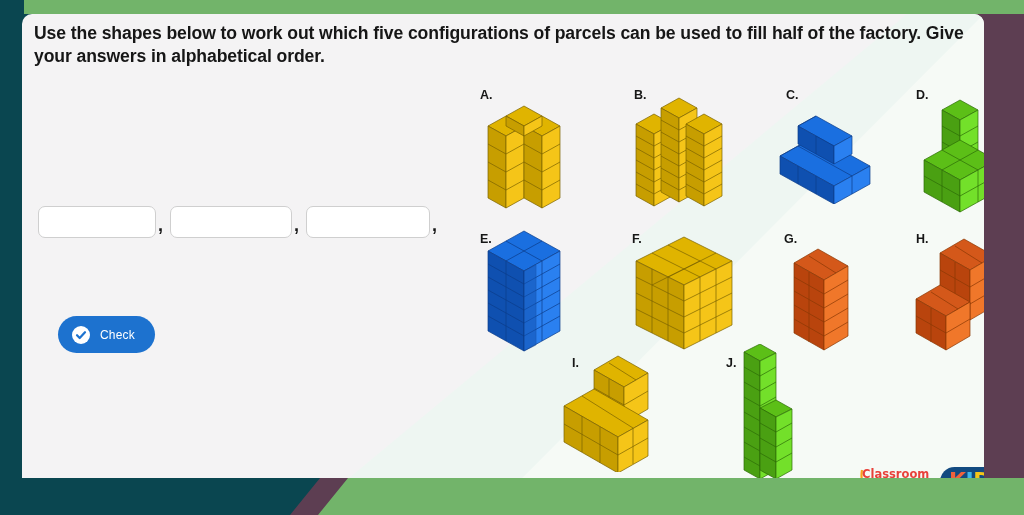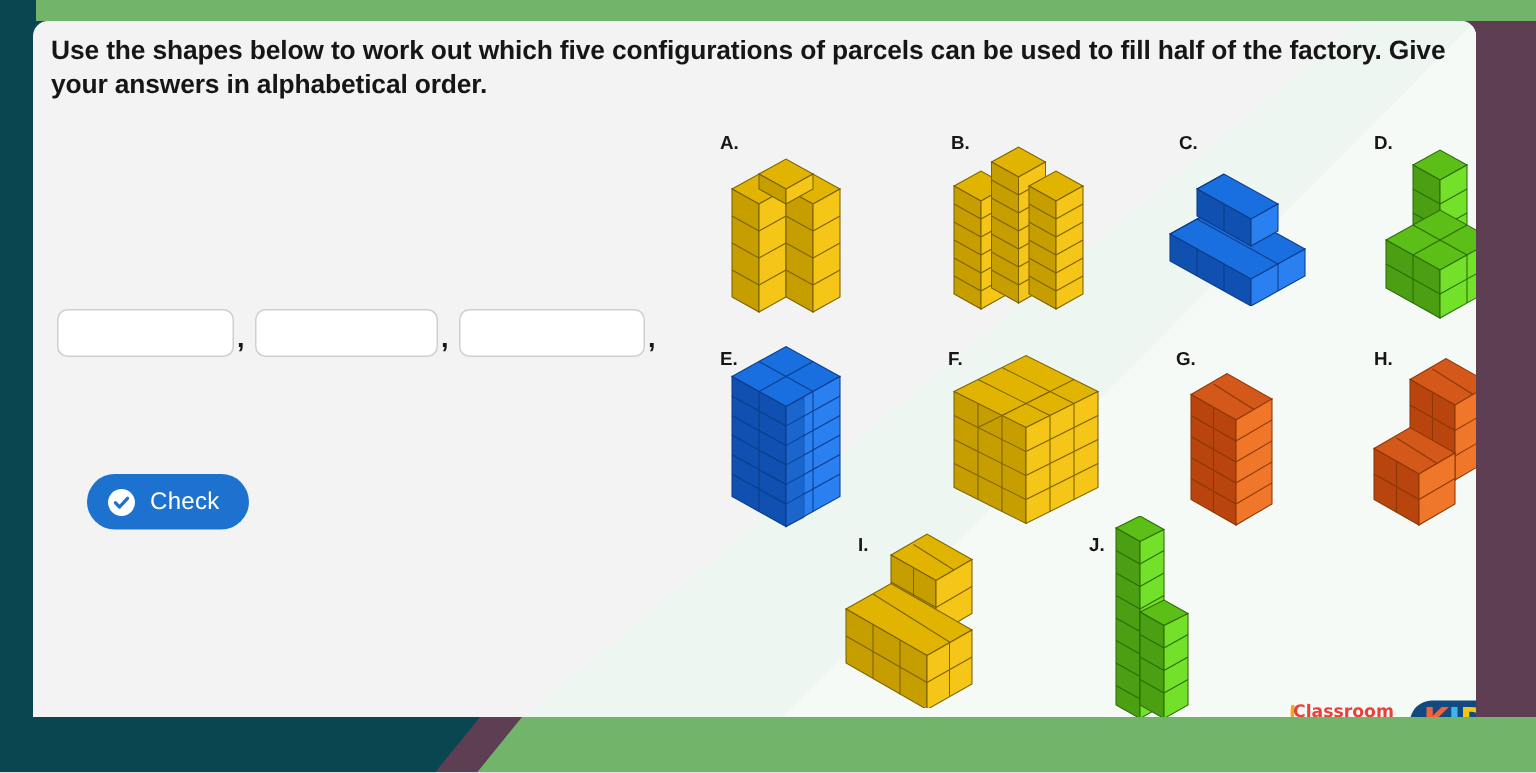--- a/index.html
+++ b/index.html
@@ -158,21 +158,21 @@
     border-radius: 50%;
     background: #ffffff;
     display: flex;
     align-items: center;
     justify-content: center;
     flex: none;
   }
   #check-button .tick-icon svg { display: block; }
   #check-button .btn-label {
     color: #ffffff;
-    font-size: 16px;
+    font-size: 12px;
     font-weight: normal;
     letter-spacing: 0.2px;
   }
 
   
   .shape-item {
     position: absolute;
   }
   .shape-label {
     position: absolute;

